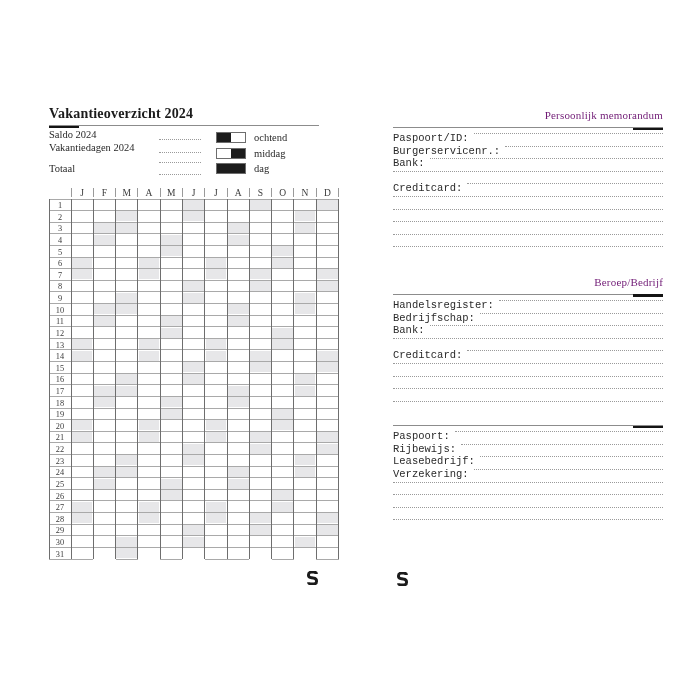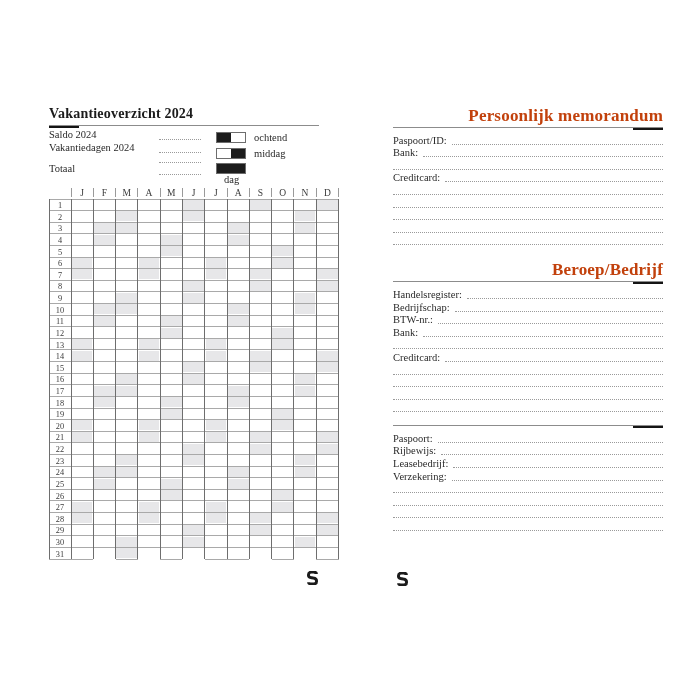--- a/index.html
+++ b/index.html
@@ -28,26 +28,26 @@
   .legend-box{width:30px;height:11px;border:1px solid #6d6d6d;box-sizing:border-box;flex:0 0 auto;}
   .legend-box.left-half{background:linear-gradient(to right,#1c1c1c 50%,#ffffff 50%);}
   .legend-box.right-half{background:linear-gradient(to right,#ffffff 50%,#1c1c1c 50%);}
   .legend-box.full{background:#1c1c1c;}
   .legend-label{font-size:10.5px;line-height:11px;margin-left:8px;white-space:nowrap;}
 
   
   #calendar-wrap{position:absolute;left:0;top:80px;width:290px;height:376px;}
 
   
-  .sec-title{font-size:17px;font-weight:bold;line-height:15px;letter-spacing:.2px;text-align:right;color:#c2410c;}
+  .sec-title{font-size:11px;font-weight:normal;line-height:15px;letter-spacing:.2px;text-align:right;color:#701a75;}
   .sec-rule{position:relative;border-bottom:1px solid #8c8c8c;margin-top:4px;}
   .sec-rows{margin-top:5px;}
   .section + .section{margin-top:16px;}
   .section.auto-sec{margin-top:12px;}
-  .field-row{display:flex;align-items:flex-end;height:12.6px;}
+  .field-row{display:flex;height:12.6px;font-family:Liberation Mono, monospace;}
   .field-label{font-size:10.5px;line-height:11px;white-space:nowrap;}
   .field-line{flex:1;border-bottom:1px dotted #9a9a9a;margin-bottom:1px;height:0;}
   .field-label + .field-line{margin-left:5px;}
 
   .logo{position:absolute;width:13px;height:14px;}
   #logo-left{left:257px;top:466px;}
   #logo-right{left:3px;top:464px;}
 </style>
 </head>
 <body>
@@ -71,21 +71,21 @@
     </div>
   <div id="legend-area">
       <div class="legend-row" style="top: 27px;">
         <span class="legend-box left-half"></span>
         <span class="legend-label">ochtend</span>
       </div>
       <div class="legend-row" style="top: 43px;">
         <span class="legend-box right-half"></span>
         <span class="legend-label">middag</span>
       </div>
-      <div class="legend-row" style="top: 58px; flex-direction: column;">
+      <div class="legend-row" style="top: 58px;">
         <span class="legend-box full"></span>
         <span class="legend-label">dag</span>
       </div>
     </div>
 
   <div id="calendar-wrap">
     <svg id="calendar-svg" width="290" height="376" viewBox="0 0 290 376" shape-rendering="crispEdges">
         <rect x="22.80" y="72.86" width="20.69" height="10.01" fill="#e7e7e9"></rect>
         <rect x="22.80" y="84.48" width="20.69" height="10.01" fill="#e7e7e9"></rect>
         <rect x="22.80" y="154.15" width="20.69" height="10.01" fill="#e7e7e9"></rect>
@@ -312,20 +312,24 @@
         <div class="sec-title">Persoonlijk memorandum</div>
         <div class="sec-rule">
           <span class="rule-accent right"></span>
         </div>
         <div class="sec-rows">
           <div class="field-row">
             <span class="field-label">Paspoort/ID:</span>
             <span class="field-line"></span>
           </div>
           <div class="field-row">
+            <span class="field-label">Burgerservicenr.:</span>
+            <span class="field-line"></span>
+          </div>
+          <div class="field-row">
             <span class="field-label">Bank:</span>
             <span class="field-line"></span>
           </div>
           <div class="field-row">
             <span class="field-line"></span>
           </div>
           <div class="field-row">
             <span class="field-label">Creditcard:</span>
             <span class="field-line"></span>
           </div>
@@ -354,24 +358,20 @@
         <div class="sec-rows">
           <div class="field-row">
             <span class="field-label">Handelsregister:</span>
             <span class="field-line"></span>
           </div>
           <div class="field-row">
             <span class="field-label">Bedrijfschap:</span>
             <span class="field-line"></span>
           </div>
           <div class="field-row">
-            <span class="field-label">BTW-nr.:</span>
-            <span class="field-line"></span>
-          </div>
-          <div class="field-row">
             <span class="field-label">Bank:</span>
             <span class="field-line"></span>
           </div>
           <div class="field-row">
             <span class="field-line"></span>
           </div>
           <div class="field-row">
             <span class="field-label">Creditcard:</span>
             <span class="field-line"></span>
           </div>

